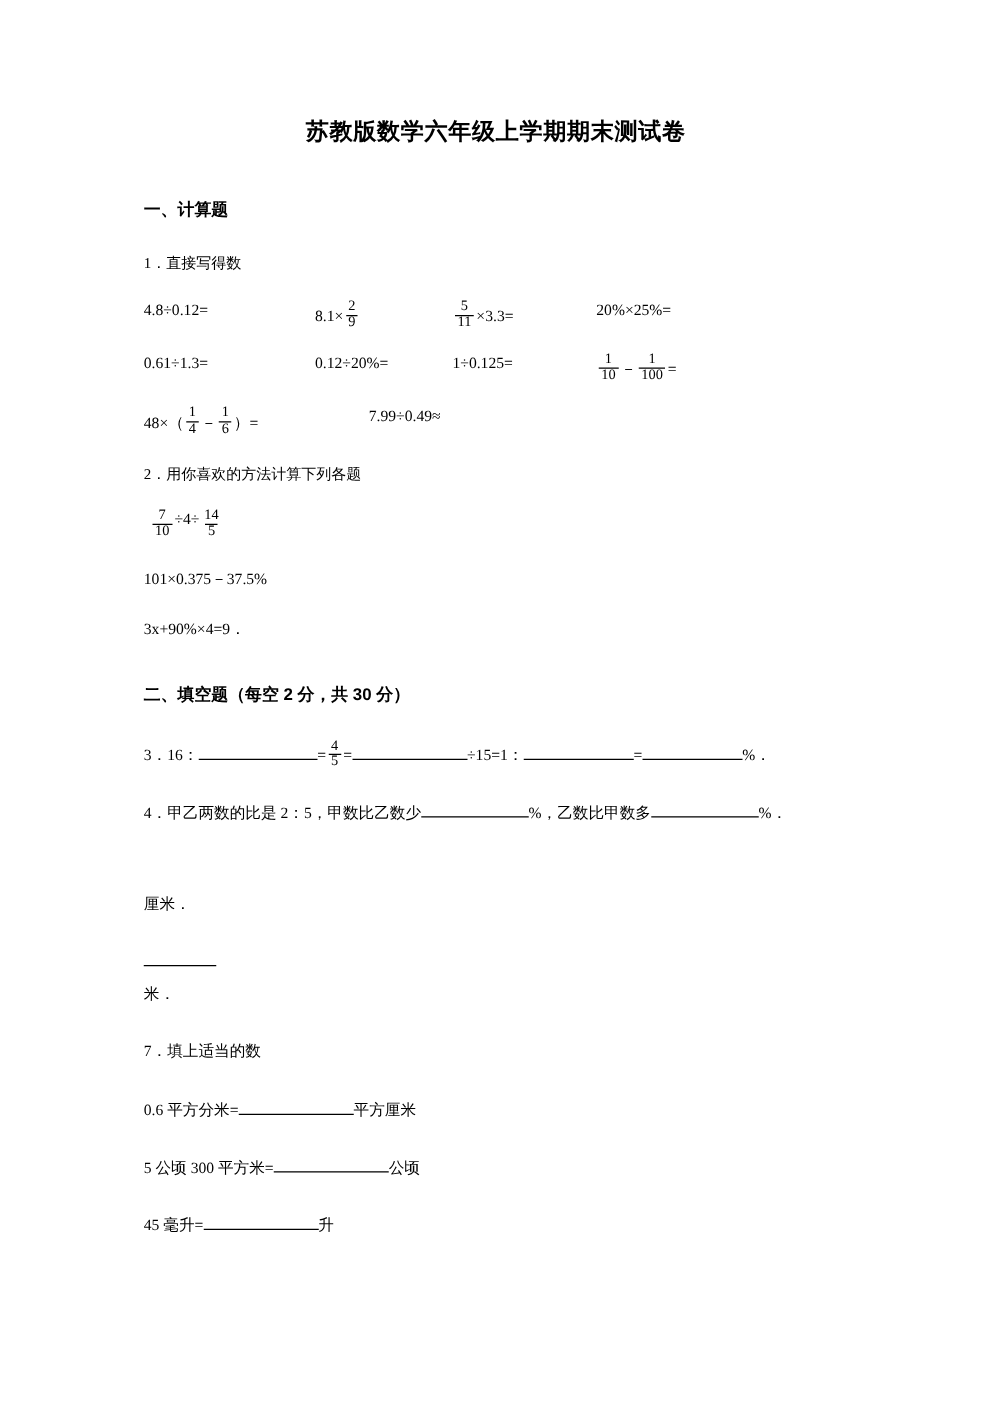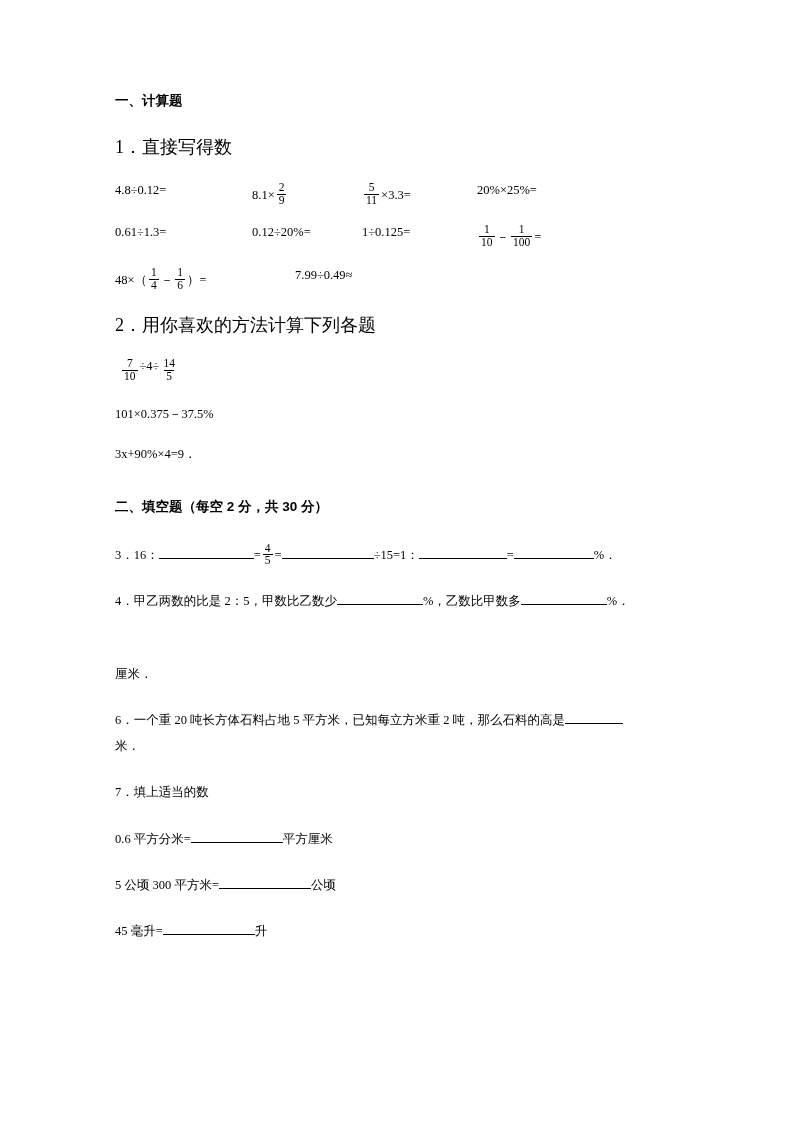--- a/index.html
+++ b/index.html
@@ -30,21 +30,21 @@
     letter-spacing: 0.5px;
     margin: 0 0 42px 0;
   }
   .section-heading {
     font-family: "Liberation Sans", "DejaVu Sans", sans-serif;
     font-weight: bold;
     font-size: 13.5px;
     margin: 0 0 24px 0;
   }
   .q-line {
-    font-size: 18px;
+    font-size: 12px;
     line-height: 1.5;
     margin: 0 0 22px 0;
   }
   .row {
     display: flex;
     align-items: flex-start;
     margin: 0 0 18px 0;
     font-size: 12.5px;
   }
   .cell {
@@ -86,20 +86,21 @@
     line-height: 1.6;
     margin: 0 0 20px 0;
   }
   .sp { display: inline-block; }
 </style>
 </head>
 <body>
 
 <div class="page">
 
+  <div class="doc-title">苏教版数学六年级上学期期末测试卷</div>
 
   <div class="section-heading">一、计算题</div>
 
   <div class="q-line">1．直接写得数</div>
 
   <div class="row">
     <span class="cell" style="width:137px">4.8÷0.12=</span>
     <span class="cell" style="width:110px">
       <span>8.1×</span>
       <span class="frac">
@@ -184,21 +185,21 @@
   <div class="fill-line">
     <span>4．甲乙两数的比是 2：5，甲数比乙数少</span><span class="blank" style="width:86px"></span><span>%，乙数比甲数多</span><span class="blank" style="width:86px"></span><span>%．</span>
   </div>
 
   <div class="fill-line">
     <br>
     <span>厘米．</span>
   </div>
 
   <div class="fill-line">
-    <span>6．一个重 20 吨长方体石料占地 5 平方米，已知每立方米重 2 吨，那么石料的高是</span><span class="blank" style="width:58px"></span><br>
+    <span class="blank" style="width:58px"></span><br>
     <span>米．</span>
   </div>
 
   <div class="fill-line">7．填上适当的数</div>
 
   <div class="fill-line">
     <span>0.6 平方分米=</span><span class="blank" style="width:92px"></span><span>平方厘米</span>
   </div>
 
   <div class="fill-line">

